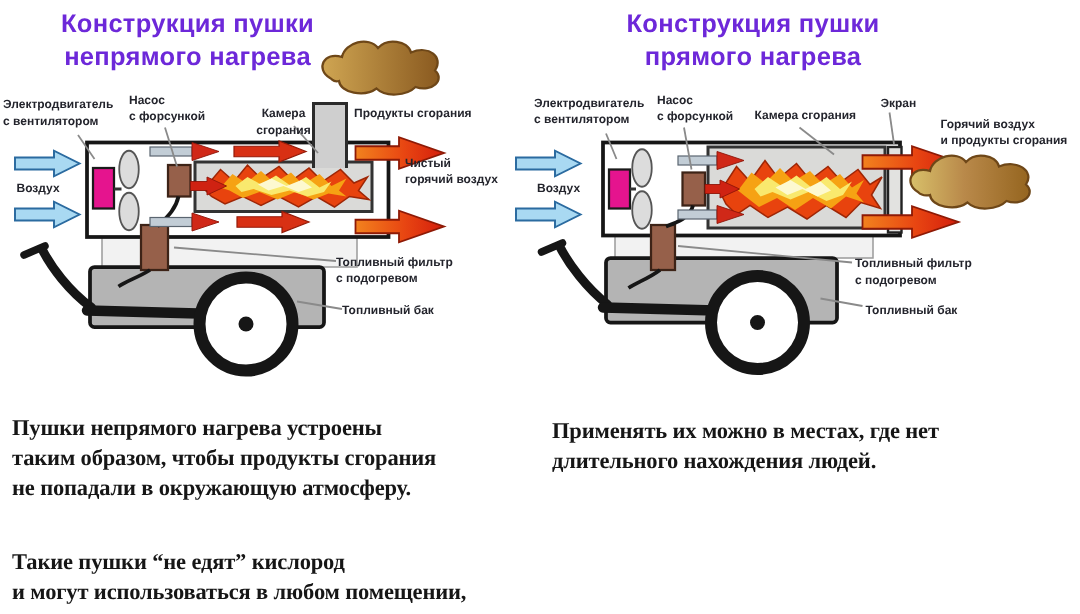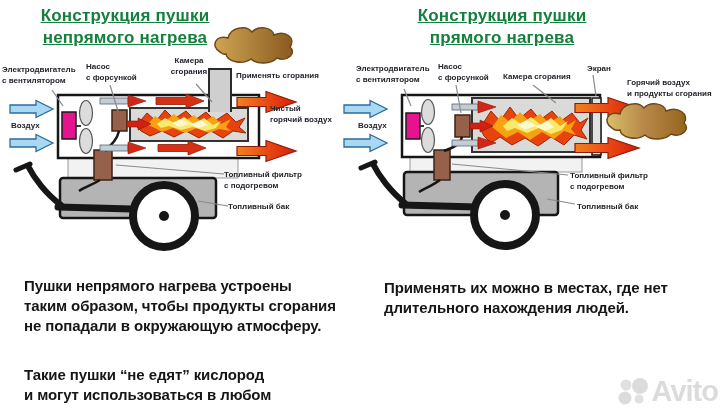--- a/index.html
+++ b/index.html
@@ -2,33 +2,33 @@
 <html><head>
 <meta charset="utf-8">
 <style>
   html,body{margin:0;padding:0;}
   #stage{
     position:relative;width:720px;height:409px;background:#ffffff;overflow:hidden;
     font-family:"Liberation Sans","DejaVu Sans",sans-serif;
   }
   #diagram-svg{position:absolute;left:0;top:0;}
   .title{
-    position:absolute;font-size:17px;font-weight:700;line-height:21.5px;color:#15803d;
-    text-align:center;white-space:pre-line;letter-spacing:.2px;text-decoration:underline;
+    position:absolute;font-size:17px;font-weight:700;line-height:21.5px;color:#6d28d9;
+    text-align:center;white-space:pre-line;letter-spacing:.2px;
   }
   .label{
     position:absolute;font-size:8px;font-weight:700;line-height:10.5px;color:#23242c;
     white-space:pre-line;
   }
   .label.center{text-align:center;}
   .body-text{
     position:absolute;font-size:15px;font-weight:700;line-height:20px;color:#161616;
     white-space:pre-line;letter-spacing:-0.1px;width:352px;
   }
-  .body-text .para{margin:0 0 9px 16px;}
+  .body-text .para{margin:0 0 9px 0;font-family:Liberation Serif, serif;}
   .watermark{
     position:absolute;right:2px;bottom:3px;display:flex;align-items:center;gap:2px;
     opacity:.88;pointer-events:none;
   }
   .watermark .wm-text{
     font-size:29px;font-weight:700;color:#d7d7d7;letter-spacing:-1px;line-height:30px;
   }
 </style>
 </head>
 <body>
@@ -185,23 +185,23 @@
 
   <div class="title" style="left:15px;top:5px;width:220px;">Конструкция пушки
 непрямого нагрева</div>
   <div class="title" style="left:392px;top:5px;width:220px;">Конструкция пушки
 прямого нагрева</div>
 
   <div class="label" style="left:2px;top:65px;">Электродвигатель
 с вентилятором</div>
   <div class="label" style="left:86px;top:62px;">Насос
 с форсункой</div>
-  <div class="label center" style="left:166px;top:56px;width:46px;">Камера
+  <div class="label center" style="left:166px;top:71px;width:46px;">Камера
 сгорания</div>
-  <div class="label" style="left:236px;top:71px;">Применять сгорания</div>
+  <div class="label" style="left:236px;top:71px;">Продукты сгорания</div>
   <div class="label" style="left:11px;top:121px;">Воздух</div>
   <div class="label" style="left:270px;top:104px;">Чистый
 горячий воздух</div>
   <div class="label" style="left:224px;top:170px;">Топливный фильтр
 с подогревом</div>
   <div class="label" style="left:228px;top:202px;">Топливный бак</div>
 
   <div class="label" style="left:356px;top:64px;">Электродвигатель
 с вентилятором</div>
   <div class="label" style="left:438px;top:62px;">Насос
@@ -221,23 +221,14 @@
 не попадали в окружающую атмосферу.</div>
     <div class="para">Такие пушки “не едят” кислород
 и могут использоваться в любом помещении,
 где находятся люди.</div>
   </div>
   <div class="body-text" style="left:368px;top:258px;">
     <div class="para">Применять их можно в местах, где нет
 длительного нахождения людей.</div>
   </div>
 
-  <div class="watermark">
-    <svg width="34" height="30" viewBox="0 0 34 30">
-      <circle cx="10" cy="9" r="5.5" fill="#dcdcdc"></circle>
-      <circle cx="24" cy="10" r="8" fill="#d8d8d8"></circle>
-      <circle cx="9" cy="22" r="6.5" fill="#d8d8d8"></circle>
-      <circle cx="23" cy="23" r="4.5" fill="#dcdcdc"></circle>
-    </svg>
-    <span class="wm-text">Avito</span>
-  </div>
 
 </div>
 
 </body></html>

